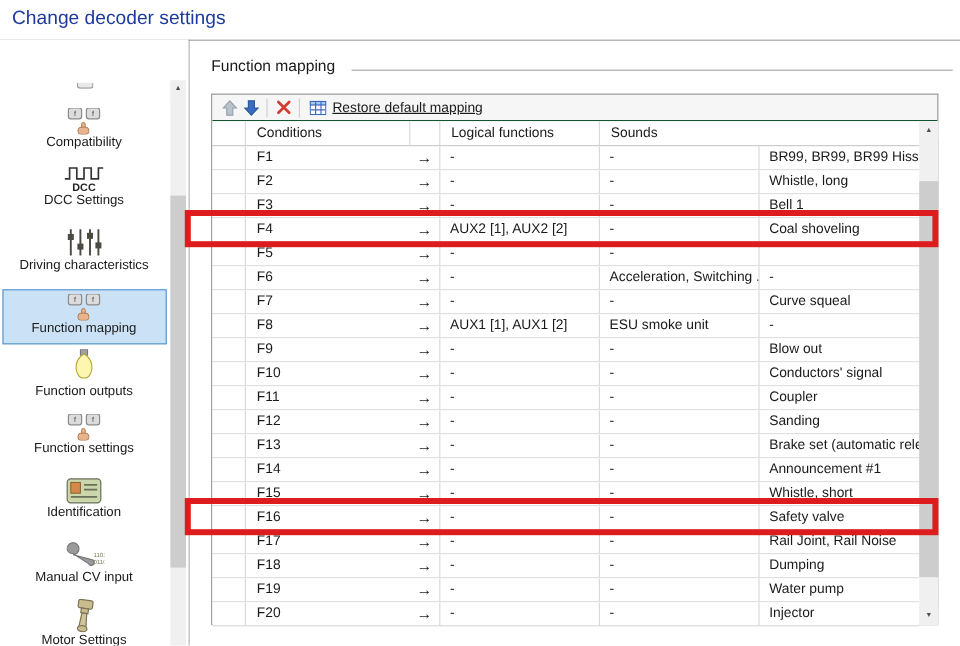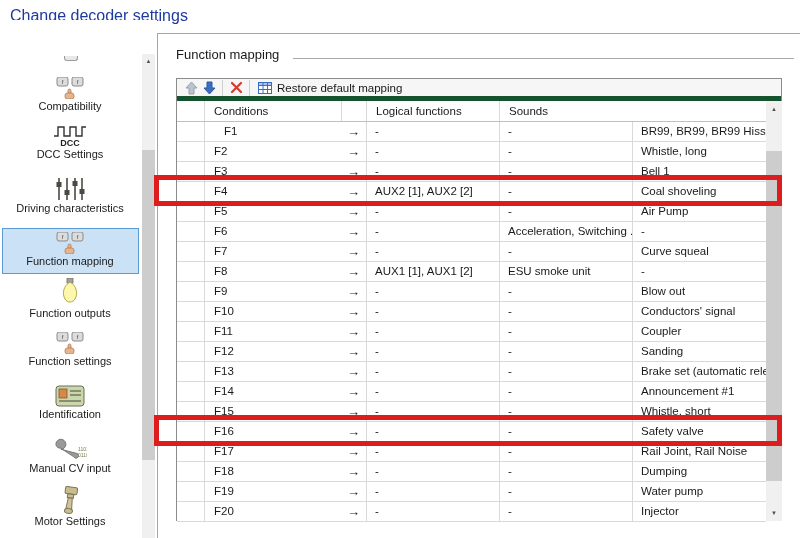--- a/index.html
+++ b/index.html
@@ -9,21 +9,21 @@
     background: #fff; font-family: "Liberation Sans", sans-serif; color:#1a1a1a;
   }
   
   .win-title {
     position:absolute; left:10px; top:7px; font-size:16px; color:#1f3a9e;
   }
   .hline-top { position:absolute; left:0; top:33px; width:800px; height:1px; background:#a6a6a6; }
   .vline-split { position:absolute; left:157px; top:33px; width:1px; height:505px; background:#a6a6a6; }
 
   
-  .sidebar { position:absolute; left:0; top:20px; width:157px; height:504px; background:#fff;padding-left:24px; }
+  .sidebar { position:absolute; left:0; top:33px; width:157px; height:504px; background:#fff;padding-left:24px; }
   .side-item { position:absolute; left:0; width:140px; text-align:center; cursor:default; }
   .side-item .icon { display:block; margin:0 auto 1px auto; }
   .side-item .lbl { font-size:11px; color:#1a1a1a; line-height:13px; }
   .side-sel {
     position:absolute; left:2px; top:208px; width:137px; height:46px;
     background:#cbe2f6; border:1px solid #5b9bd5;
   }
   .partial-dash { position:absolute; left:64px; top:36px; width:14px; height:5px;
     border:1px solid #9a9a9a; border-top:none; border-radius:0 0 3px 3px; background:#e8e8e8; }
   
@@ -34,22 +34,22 @@
 
   
   .groupbox-title { position:absolute; left:176px; top:47px; font-size:13px; color:#1a1a1a; }
   .groupbox-line { position:absolute; left:293px; top:58px; width:501px; height:1px; background:#a8a8a8; }
 
   .panel-table {
     position:absolute; left:176px; top:78px; width:606px; height:443px;
     border:1px solid #8b8b8b; background:#fff;
   }
   
-  .toolbar { height:22px; background:#f6f6f6; border-bottom:5px solid #14532d;
-    display:flex; align-items:center; padding-left:5px; }
+  .toolbar { height:22px; background:#f6f6f6; border-bottom:1px solid #14532d;
+    display:flex; align-items:center; padding-left:5px;text-decoration:underline; }
   .tbtn { width:18px; height:18px; display:flex; align-items:center; justify-content:center; }
   .tsep { width:1px; height:16px; background:#cfcfcf; margin:0 4px; }
   .restore-btn { display:flex; align-items:center; gap:5px; padding:0 4px; height:18px; }
   .restore-lbl { font-size:11.5px; color:#1a1a1a; white-space:nowrap; }
 
   
   .grid-area { position:relative; height:420px; }
   .header-row { display:flex; height:21px; border-bottom:1px solid #c0c0c0; background:#fff; }
   .hc { border-right:1px solid #d9d9d9; font-size:11.5px; line-height:20px;
     padding-left:9px; white-space:nowrap; overflow:hidden; }
@@ -240,21 +240,21 @@
         <div class="hc sel"></div>
         <div class="hc cond">Conditions</div>
         <div class="hc arrow"></div>
         <div class="hc log">Logical functions</div>
         <div class="hc snd">Sounds</div>
       </div>
 
       <div class="tbody">
           <div class="trow">
             <div class="cell c-sel"></div>
-            <div class="cell c-cond"><div class="" style="display: inline; margin-left: 10px;">F1</div><div class="arrow-g">→</div></div>
+            <div class="cell c-cond"><div class="" style="display: inline;">F1</div><div class="arrow-g">→</div></div>
             <div class="cell c-phys">-</div>
             <div class="cell c-log">-</div>
             <div class="cell c-snd">BR99, BR99, BR99 Hiss + ...</div>
           </div>
           <div class="trow">
             <div class="cell c-sel"></div>
             <div class="cell c-cond"><div class="" style="display: inline;">F2</div><div class="arrow-g">→</div></div>
             <div class="cell c-phys">-</div>
             <div class="cell c-log">-</div>
             <div class="cell c-snd">Whistle, long</div>
@@ -271,21 +271,20 @@
             <div class="cell c-cond"><div class="" style="display: inline;">F4</div><div class="arrow-g">→</div></div>
             <div class="cell c-phys">AUX2 [1], AUX2 [2]</div>
             <div class="cell c-log">-</div>
             <div class="cell c-snd">Coal shoveling</div>
           </div>
           <div class="trow">
             <div class="cell c-sel"></div>
             <div class="cell c-cond"><div class="" style="display: inline;">F5</div><div class="arrow-g">→</div></div>
             <div class="cell c-phys">-</div>
             <div class="cell c-log">-</div>
-            <div class="cell c-snd">Air Pump</div>
           </div>
           <div class="trow">
             <div class="cell c-sel"></div>
             <div class="cell c-cond"><div class="" style="display: inline;">F6</div><div class="arrow-g">→</div></div>
             <div class="cell c-phys">-</div>
             <div class="cell c-log">Acceleration, Switching ...</div>
             <div class="cell c-snd">-</div>
           </div>
           <div class="trow">
             <div class="cell c-sel"></div>

